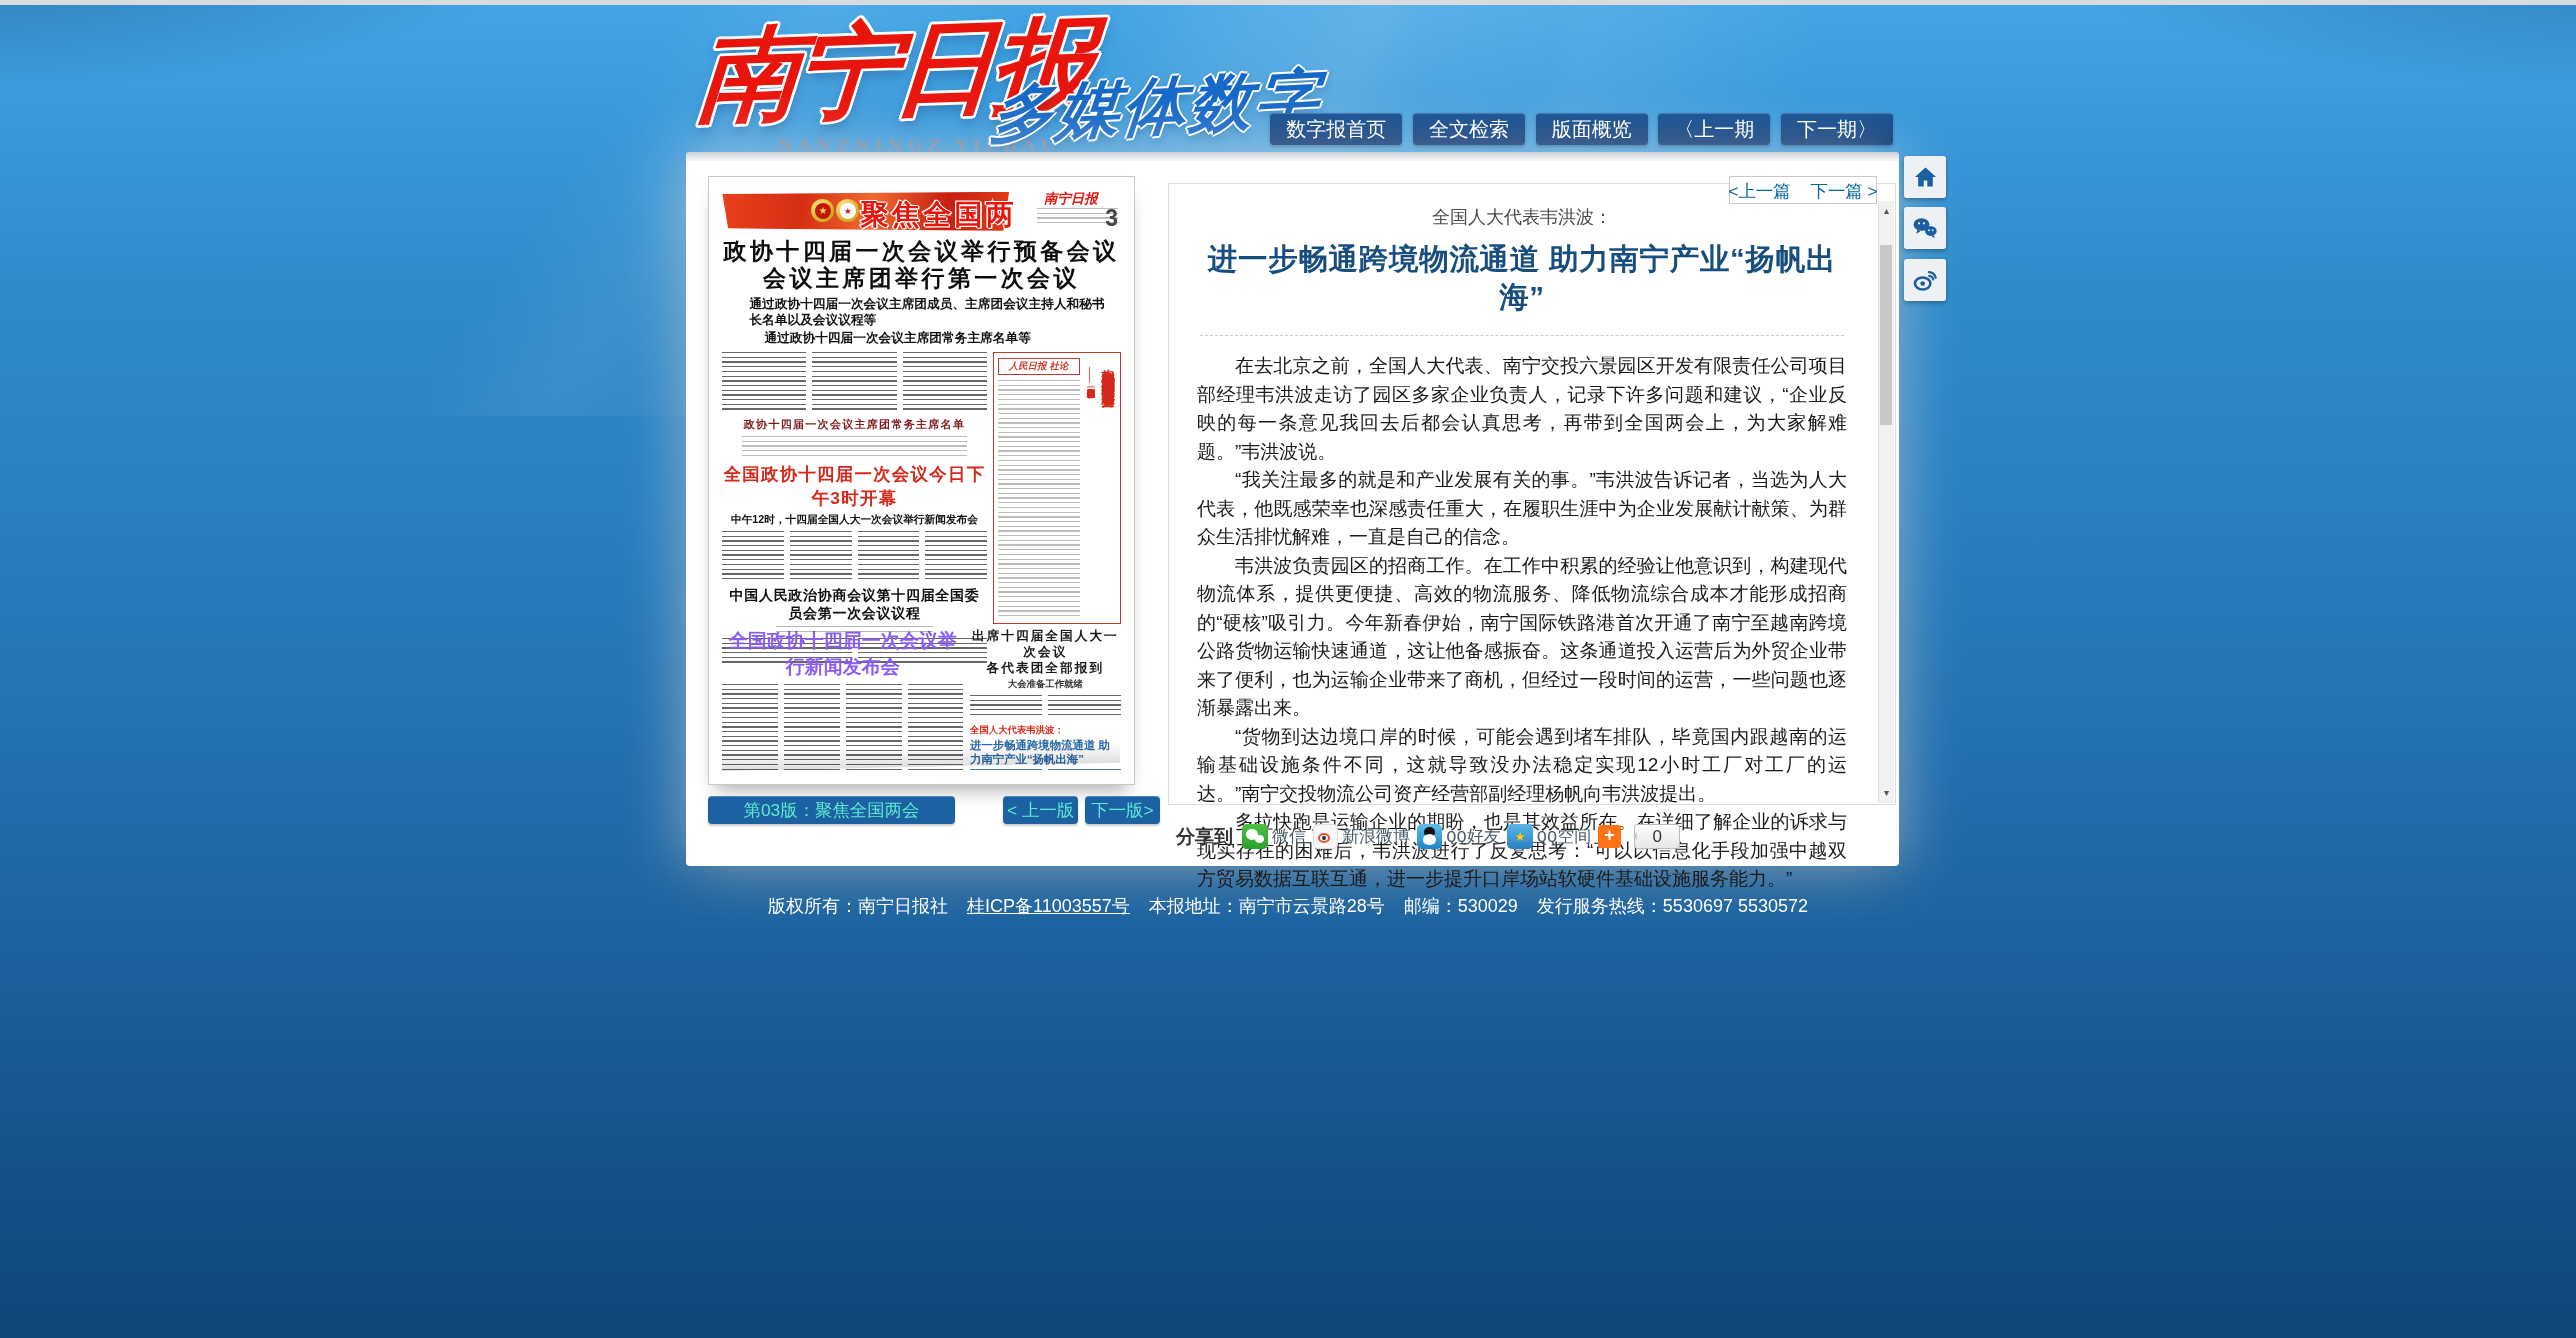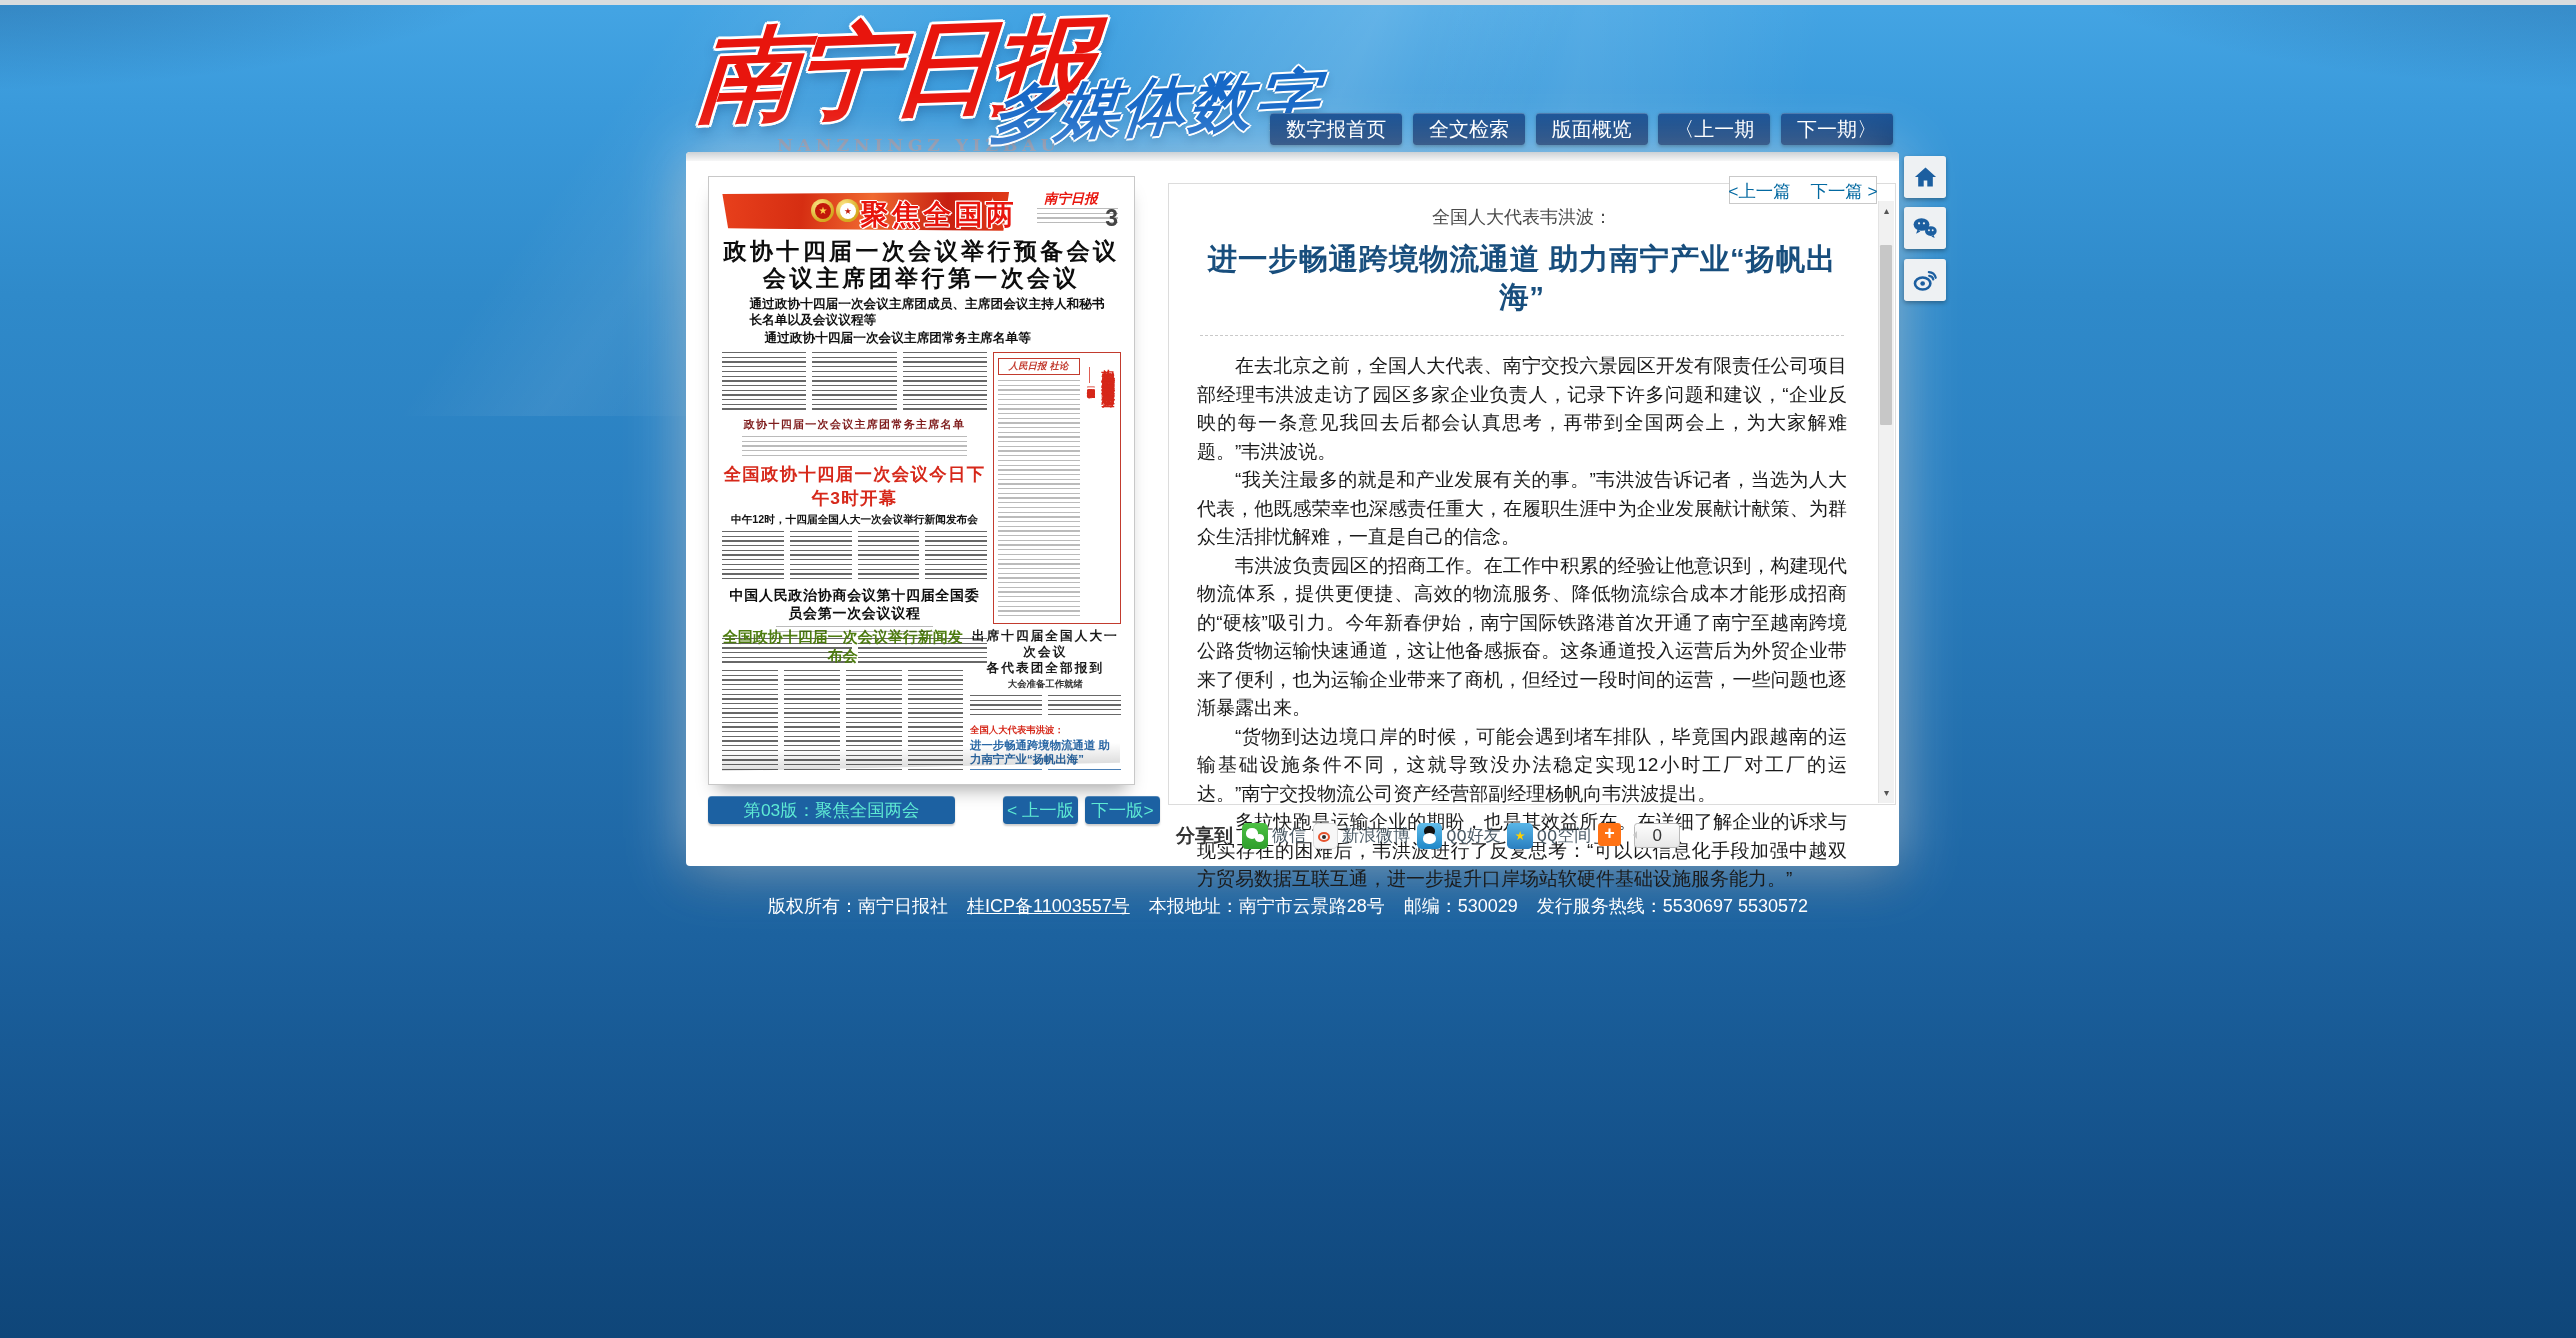--- a/index.html
+++ b/index.html
@@ -76,21 +76,21 @@
   .np-h4{font-size:14px;font-weight:bold;text-align:center;letter-spacing:0.7px;margin:6px 0 2.7px;color:#0d0d0d;}
   .ed-col{width:118px;border:1.3px solid #c23b2e;padding:4.7px 4px;display:flex;gap:4.7px;height:260px;}
   .ed-left{flex:1;display:flex;flex-direction:column;}
   .ed-tag{border:0.7px solid #c23b2e;color:#c23b2e;font-weight:bold;font-size:9.4px;text-align:center;
     padding:1.3px 1.3px;margin-bottom:4.7px;font-family:"DejaVu Serif",serif;font-style:italic;}
   .ed-fill{flex:1;}
   .ed-vert{writing-mode:vertical-rl;font-size:13.4px;line-height:16px;font-weight:bold;color:#d6281a;letter-spacing:1.3px;}
   .ed-vert-sub{writing-mode:vertical-rl;font-size:8px;line-height:10.7px;font-weight:bold;color:#d6281a;margin-top:9.4px;}
   .row-c{display:flex;gap:6.7px;margin-top:5.4px;}
   .np-lc{flex:1.6;min-width:0;}
-  .np-h5{font-size:15px;font-weight:bold;text-align:center;color:#4d7c0f;margin-bottom:4px;}
+  .np-h5{font-size:19px;font-weight:bold;text-align:center;color:#8b5cf6;margin-bottom:4px;}
   .np-rc{flex:1;min-width:0;}
   .np-h6{font-size:12.7px;font-weight:bold;text-align:center;letter-spacing:2px;line-height:16px;color:#1a1a1a;font-family:"DejaVu Serif",serif;}
   .np-sub6{font-size:9.4px;font-weight:bold;text-align:center;margin:2.7px 0 4px;color:#333;}
   .sel-kicker{font-size:9.4px;font-weight:bold;color:#d6281a;margin:5.4px 0 1.3px;}
   .sel-title{font-size:11.4px;line-height:14px;font-weight:bold;color:#2a68a6;margin-bottom:3.4px;}
 
   
   .pagebar{position:absolute;left:22px;top:644px;width:443px;height:28px;}
   .pbtn{position:absolute;height:28px;line-height:28px;border-radius:4px;background:#1c61a2;color:#5eead4;
     font-size:17.4px;text-align:center;cursor:pointer;box-shadow:inset 0 0.7px 0 rgba(255,255,255,.3),0 1.3px 2px rgba(0,0,0,.2);}
@@ -108,21 +108,21 @@
     font-size:8.7px;color:#555;cursor:pointer;}
   .sb-up{top:0;} .sb-down{bottom:0;}
   .sb-thumb{position:absolute;left:1.3px;top:44px;width:12px;height:180px;background:#c7c7c7;border-radius:1.3px;cursor:pointer;}
   .art-content{position:absolute;left:28px;right:48px;top:12px;}
   .kicker{text-align:center;font-size:18px;color:#4a4a4a;margin-top:9.4px;}
   .art-title{text-align:center;font-size:29.5px;font-weight:bold;color:#184e7d;letter-spacing:0.7px;margin:10.7px 0 19px;line-height:38px;}
   .dotted{border:none;border-top:1.3px dashed #c9c9c9;margin:0 2.7px 16px;}
   .art-body p{font-size:19px;line-height:28.5px;color:#1a1a1a;text-indent:2em;text-align:justify;margin:0;}
 
   
-  .share{position:absolute;left:490px;top:671px;height:27px;display:flex;align-items:flex-start;gap:6.7px;}
+  .share{position:absolute;left:490px;top:671px;height:27px;display:flex;align-items:center;gap:6.7px;}
   .share-label{font-size:19px;font-weight:bold;color:#333;margin-right:2.7px;}
   .share-item{display:flex;align-items:center;gap:4px;cursor:pointer;font-family:Liberation Mono, monospace;}
   .share-item em{font-style:normal;font-size:17px;color:#4b5b66;}
   .si{position:relative;width:25.5px;height:25.5px;border-radius:4.7px;display:inline-block;}
   .si.wechat{background:linear-gradient(180deg,#4cc143,#2f9e2c);}
   .si.wechat b,.si.wechat u{position:absolute;background:#fff;border-radius:50%;}
   .si.wechat b{left:3.4px;top:5.4px;width:12.7px;height:10.7px;}
   .si.wechat u{left:12.7px;top:11.4px;width:9.4px;height:8px;}
   .si.weibo{background:#f7f7f7;border:0.7px solid #ddd;box-sizing:border-box;}
   .si.weibo b{position:absolute;left:4px;top:8px;width:12px;height:10px;border:2.7px solid #e6532d;border-radius:50%;box-sizing:border-box;}

